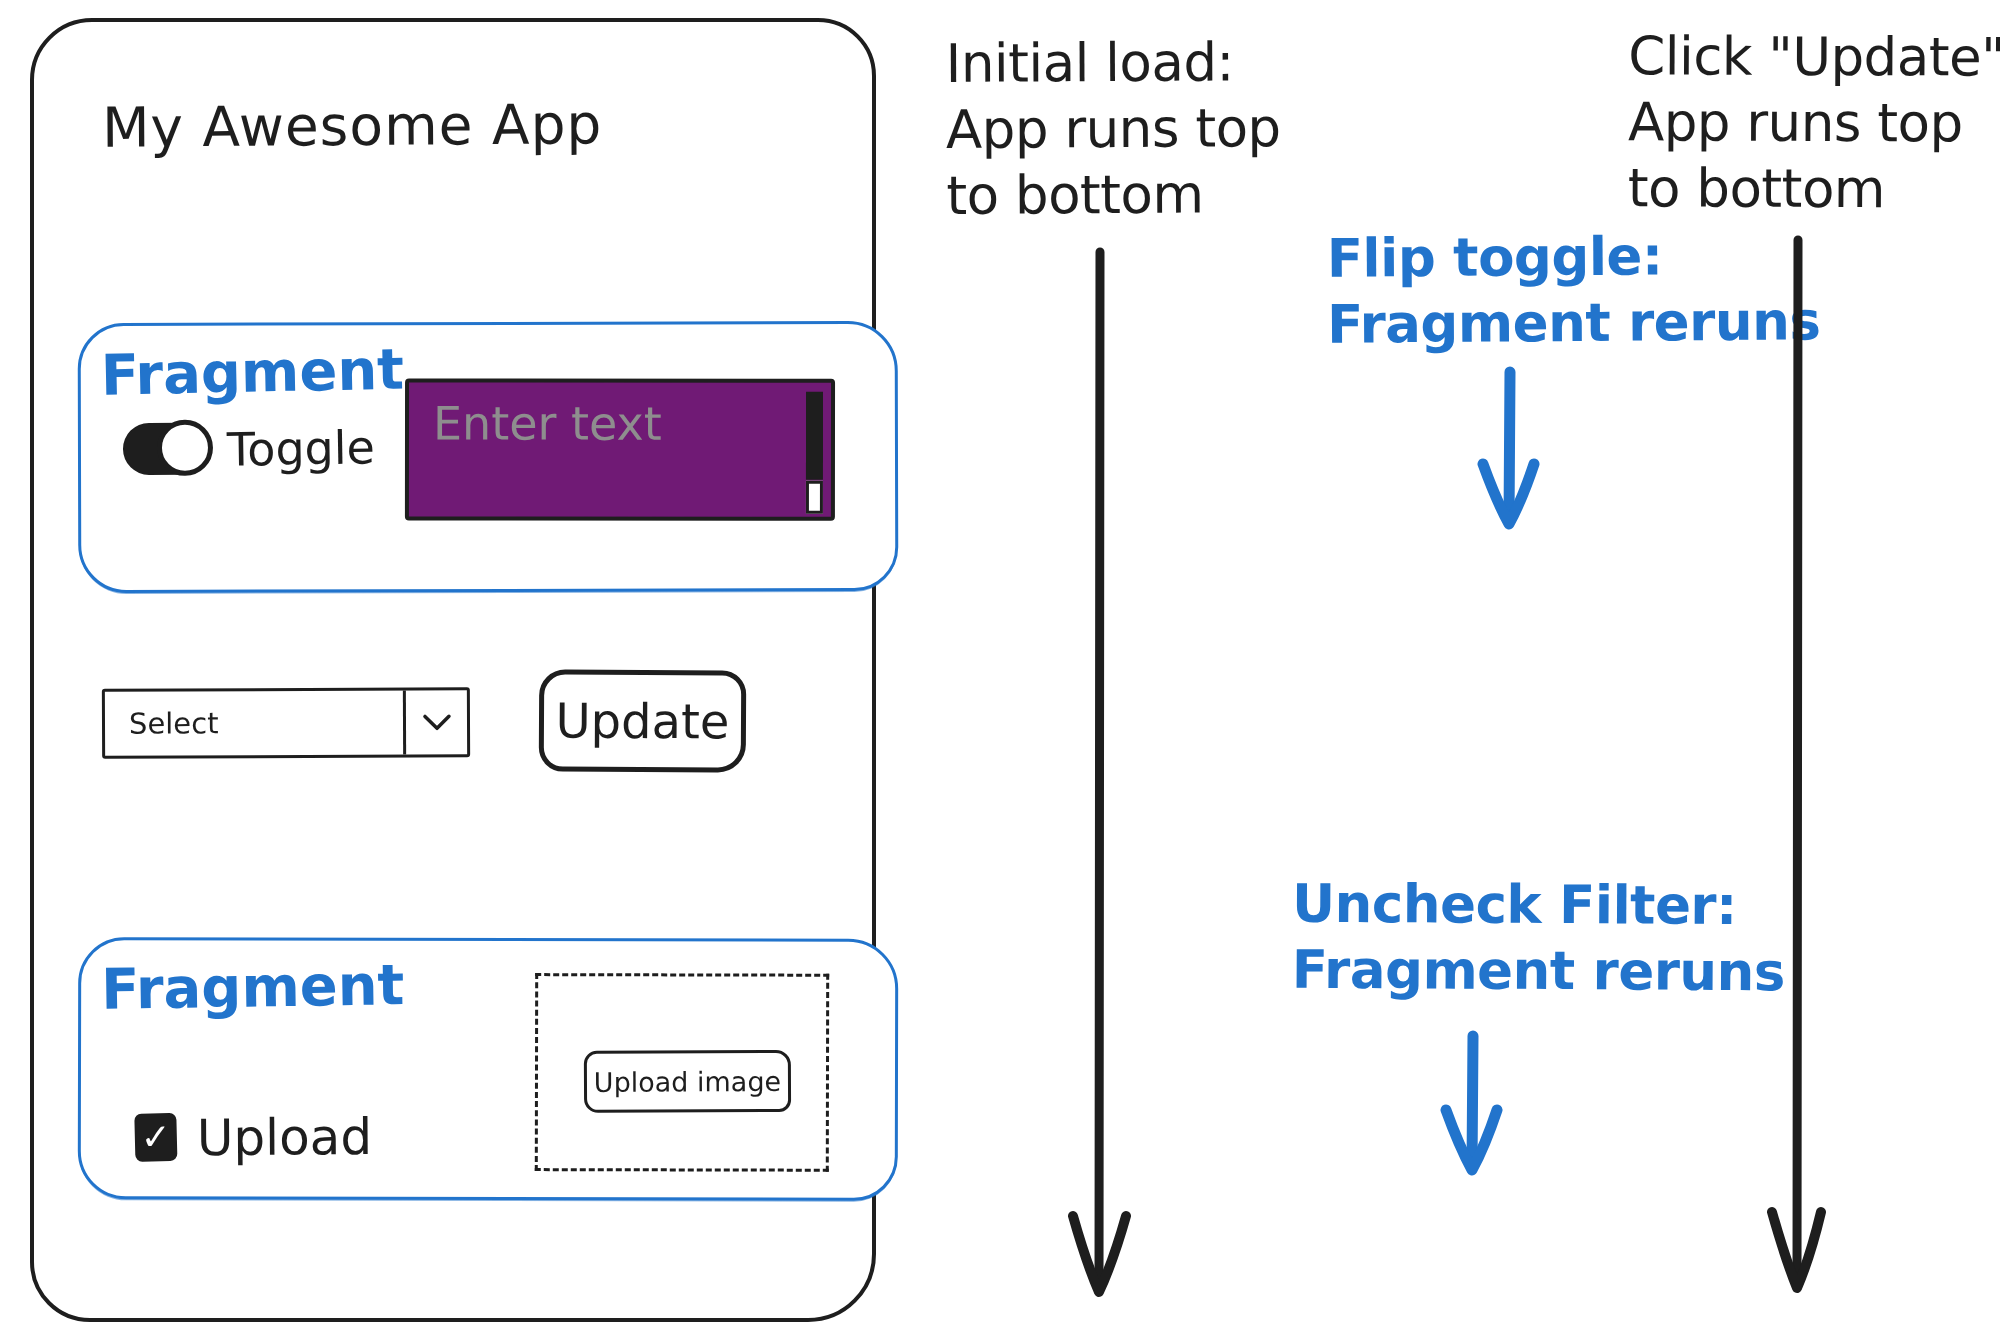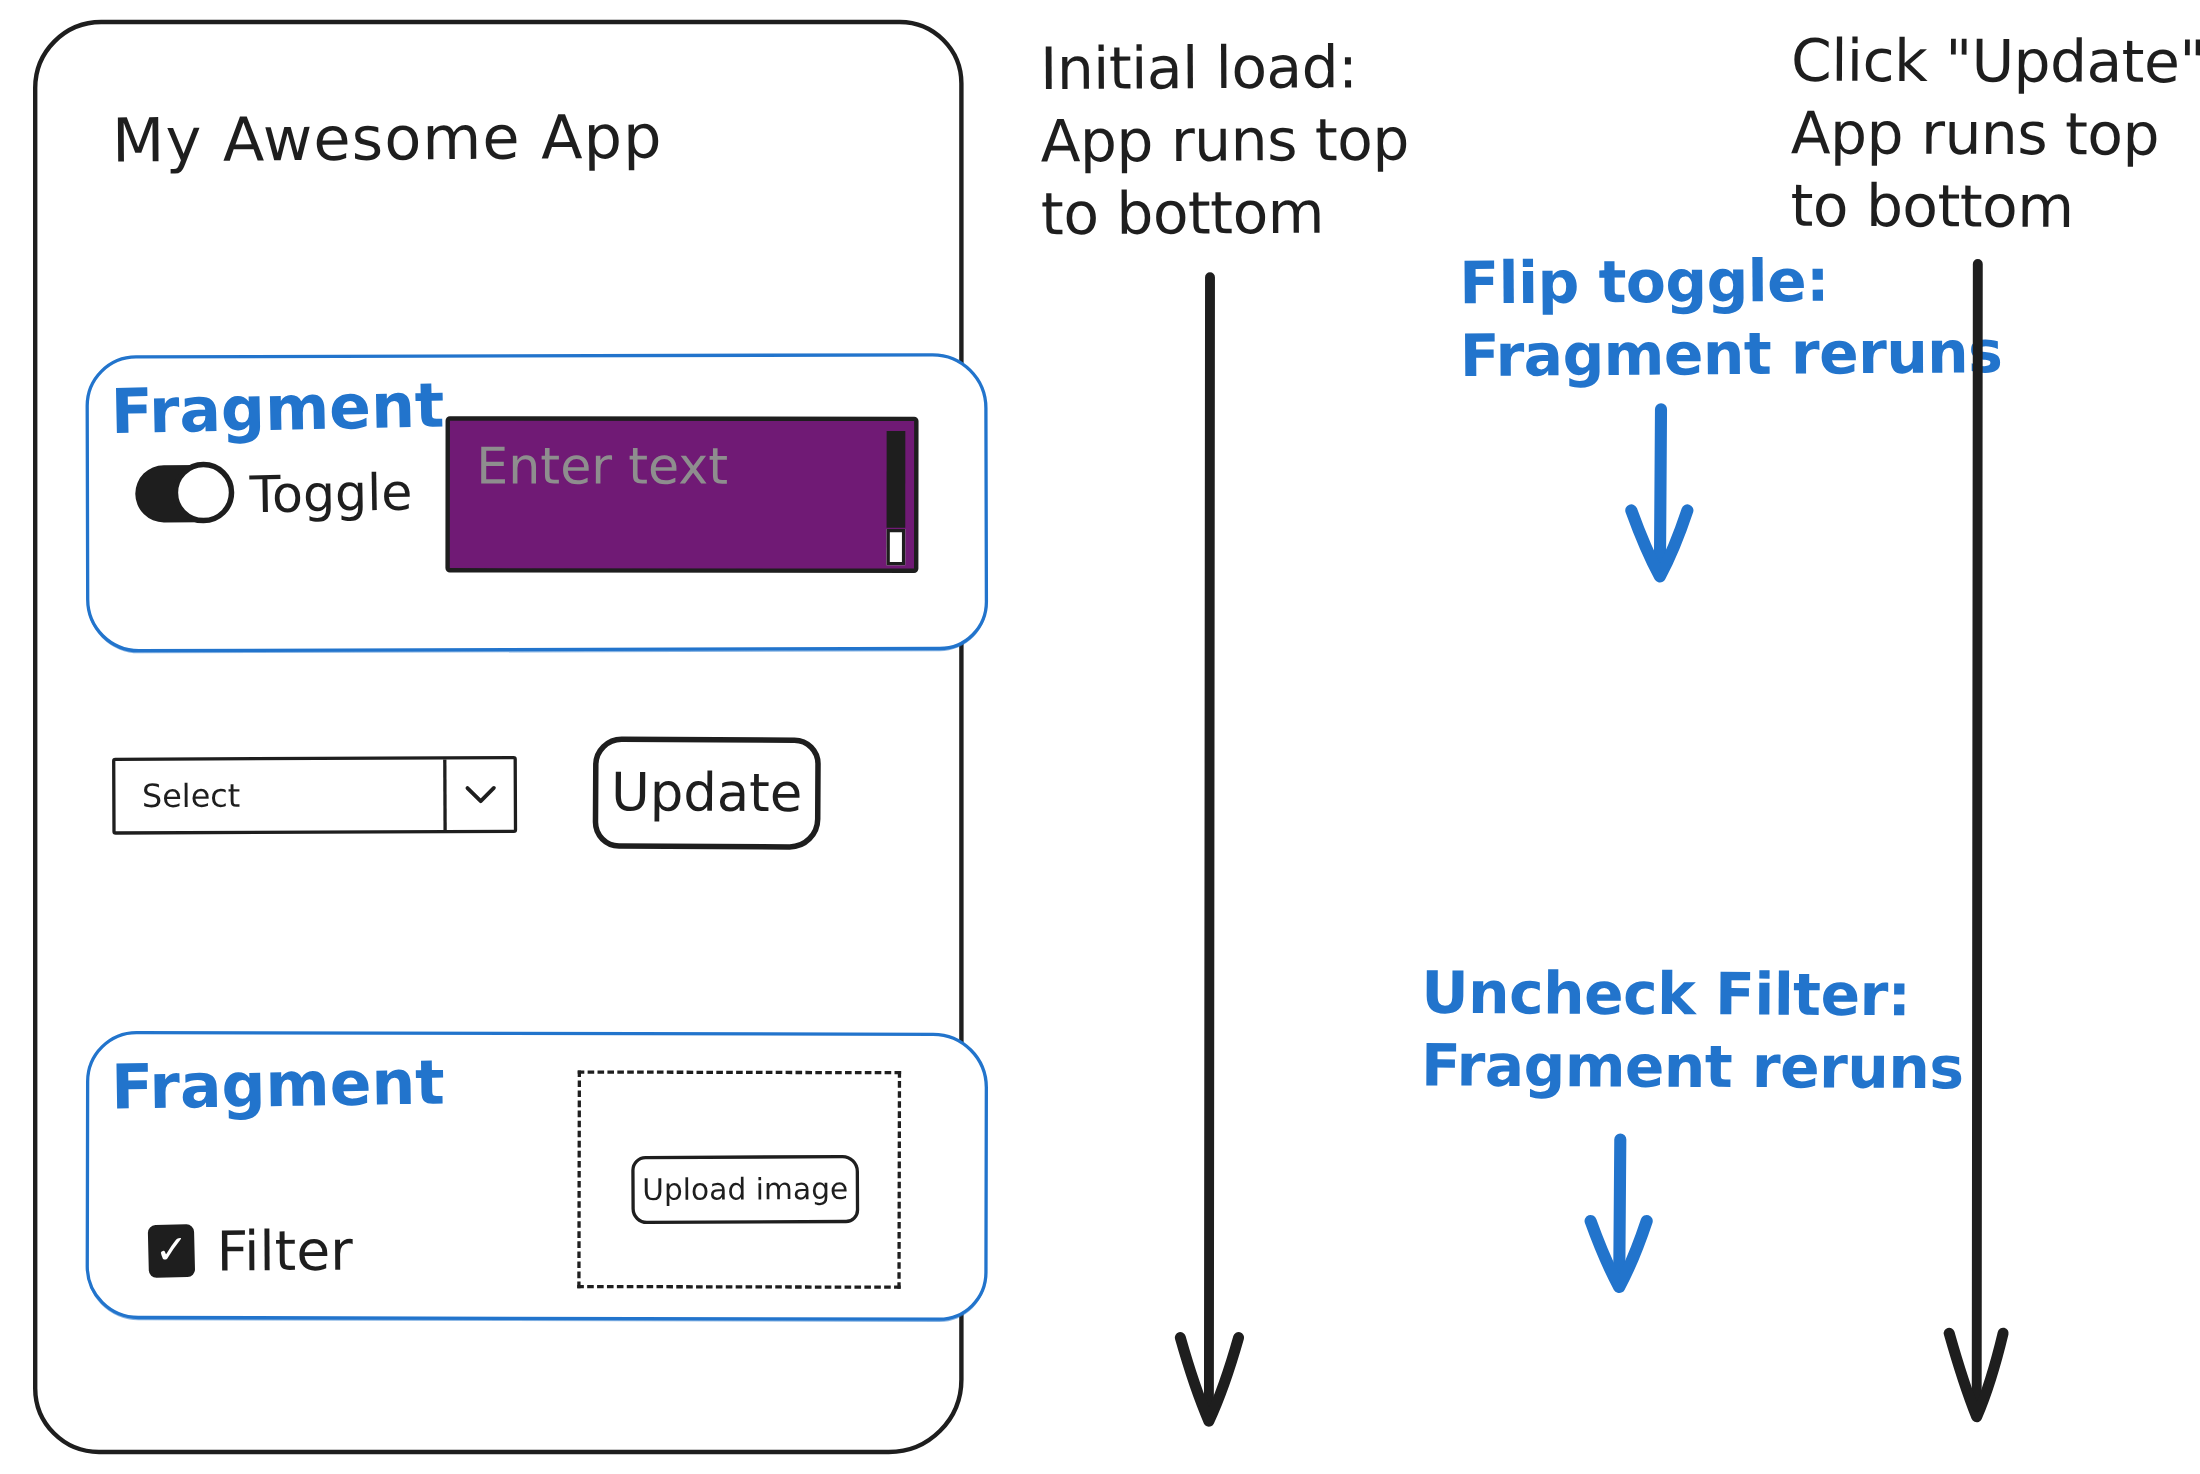--- a/index.html
+++ b/index.html
@@ -93,21 +93,21 @@
   .filter-row{position:absolute;left:54px;top:168px;display:flex;align-items:center;}
   .checkbox{
     width:42px;height:48px;background:var(--ink);border-radius:7px;
     display:flex;align-items:center;justify-content:center;flex:0 0 auto;
     transform:rotate(-1.5deg);
   }
   .checkbox .check{color:#fff;font-size:36px;font-weight:bold;line-height:1;}
   .filter-label{margin-left:20px;font-size:50px;color:var(--ink);transform:rotate(-0.5deg);}
   
   .upload-zone{
-    position:absolute;left:444px;top:32px;width:294px;height:198px;
+    position:absolute;left:454px;top:32px;width:294px;height:198px;
     border:3.5px dashed var(--ink);background:#fff;
   }
   .upload-btn{
     position:absolute;left:46px;top:74px;width:207px;height:62px;
     border:3.5px solid var(--ink);border-radius:13px 15px 12px 14px;background:#fff;
     font-family:inherit;font-size:27px;color:var(--ink);cursor:pointer;
     transform:rotate(-0.4deg);
   }
 
   
@@ -161,21 +161,21 @@
       </div>
     </div>
     <button class="update-btn">Update</button>
 
     <div class="fragment-box fragment-2">
       <div class="fragment-label">Fragment</div>
       <div class="filter-row">
         <div class="checkbox">
           <span class="check">✓</span>
         </div>
-        <span class="filter-label">Filter</span>
+        <span class="filter-label">Upload</span>
       </div>
       <div class="upload-zone">
         <button class="upload-btn">Upload image</button>
       </div>
     </div>
   </div>
 
   <div class="annotation black ann-initial-load">
     <div>Initial load:</div>
     <div>App runs top</div>

